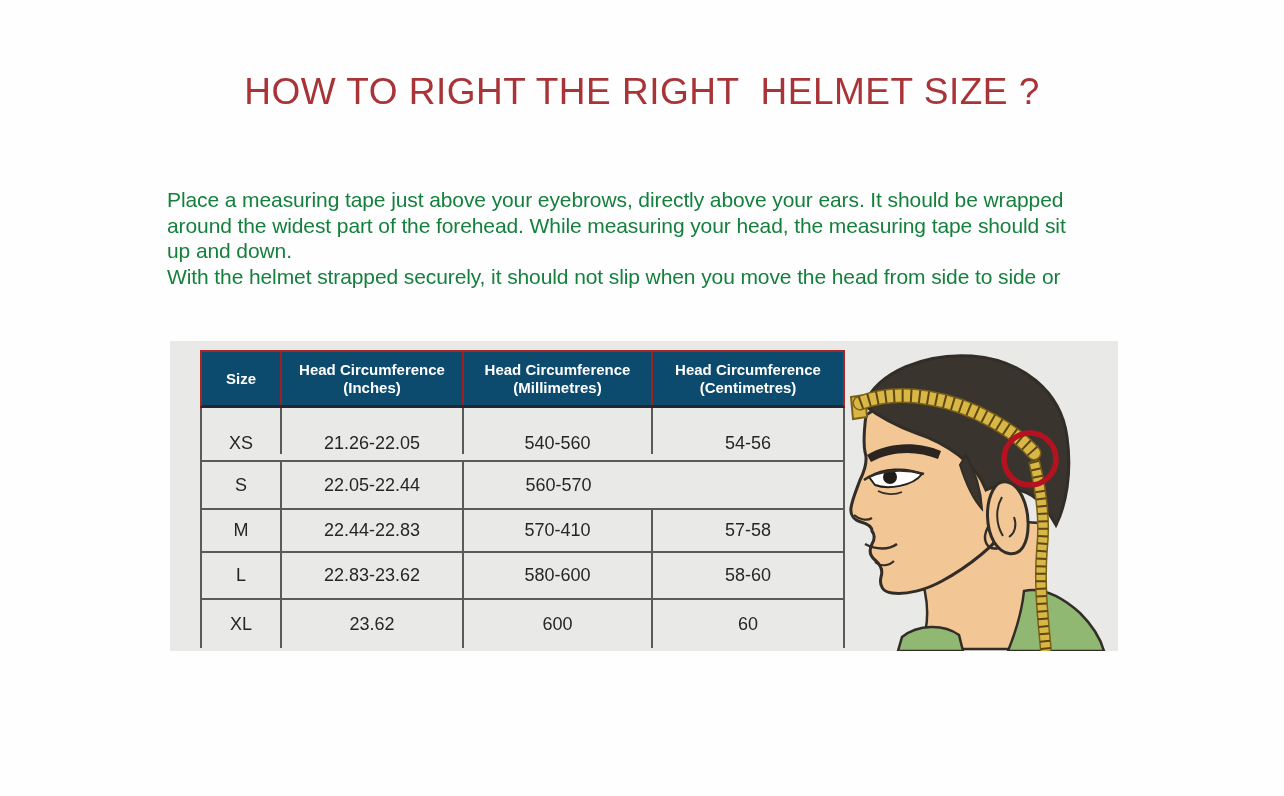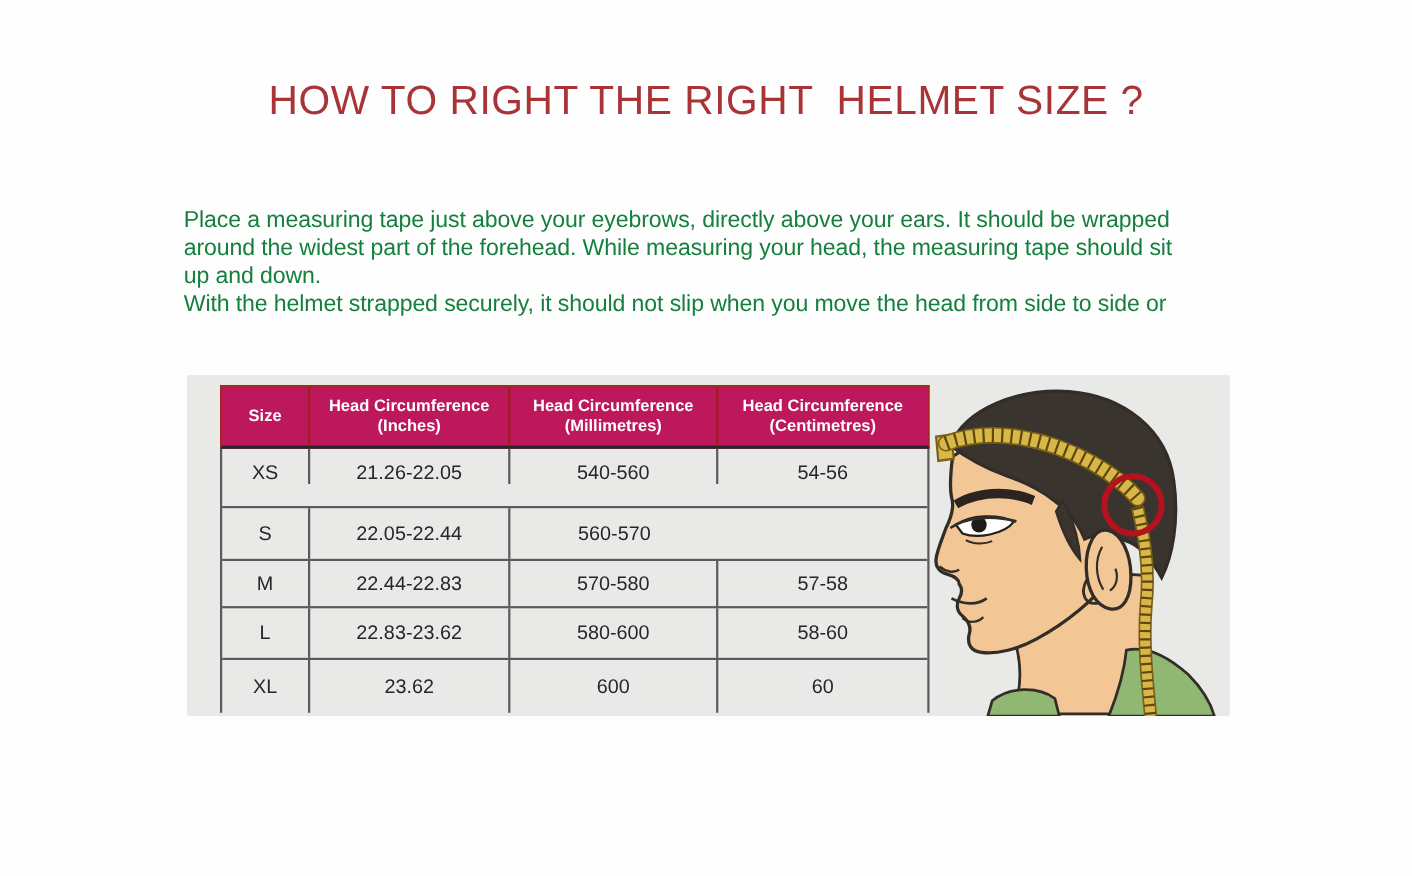--- a/index.html
+++ b/index.html
@@ -16,40 +16,40 @@
     position:absolute;top:187px;left:167px;width:960px;
     font-size:21px;line-height:25.5px;color:#15803d;letter-spacing:-0.1px;
   }
   .intro div{white-space:pre;}
   .panel{
     position:absolute;left:170px;top:341px;width:948px;height:310px;
     background:#e9e9e7;overflow:hidden;
   }
   .sizetable{position:absolute;left:30px;top:9px;width:645px;}
   .thead{
-    display:flex;height:58px;background:#be185d;box-sizing:border-box;
+    display:flex;height:58px;background:#0c4a6e;box-sizing:border-box;
     border:2px solid #a82525;border-bottom:3px solid #26262e;
   }
   .th{
     box-sizing:border-box;display:flex;flex-direction:column;justify-content:center;
     align-items:center;text-align:center;color:#fff;font-size:15px;font-weight:700;
     line-height:18px;border-right:2px solid #9e2020;
   }
   .th:last-child{border-right:none;}
   .tbody{box-sizing:border-box;width:645px;border-left:2px solid #5a5a5a;border-right:2px solid #5a5a5a;}
   .tr{display:flex;}
   .tr + .tr{border-top:2px solid #5a5a5a;}
   .td{
     box-sizing:border-box;display:flex;align-items:center;justify-content:center;
     font-size:18px;color:#262626;border-right:2px solid #5a5a5a;
   }
   .td:last-child{border-right:none;}
   .c0{width:80px;}.c1{width:182px;}.c2{width:189px;}.c3{width:190px;}
   .r0{height:52px;align-items:flex-start;}
-  .r0 .td{align-items:flex-start;padding-top:11px;}
+  .r0 .td{align-items:flex-start;padding-top:25px;}
   .r1{height:46px;}.r2{height:41px;}.r3{height:45px;}.r4{height:48px;}
   .figure{position:absolute;left:660px;top:0;width:288px;height:310px;}
 </style>
 </head>
 <body>
 
 <div>
 
   <h1 class="title">HOW TO RIGHT THE RIGHT  HELMET SIZE ?</h1>
 
@@ -88,21 +88,21 @@
           <div class="td c3">54-56</div>
         </div>
         <div class="tr r1">
           <div class="td c0">S</div>
           <div class="td c1">22.05-22.44</div>
           <div class="td c2">560-570</div>
         </div>
         <div class="tr r2">
           <div class="td c0">M</div>
           <div class="td c1">22.44-22.83</div>
-          <div class="td c2">570-580</div>
+          <div class="td c2">570-410</div>
           <div class="td c3">57-58</div>
         </div>
         <div class="tr r3">
           <div class="td c0">L</div>
           <div class="td c1">22.83-23.62</div>
           <div class="td c2">580-600</div>
           <div class="td c3">58-60</div>
         </div>
         <div class="tr r4">
           <div class="td c0">XL</div>

